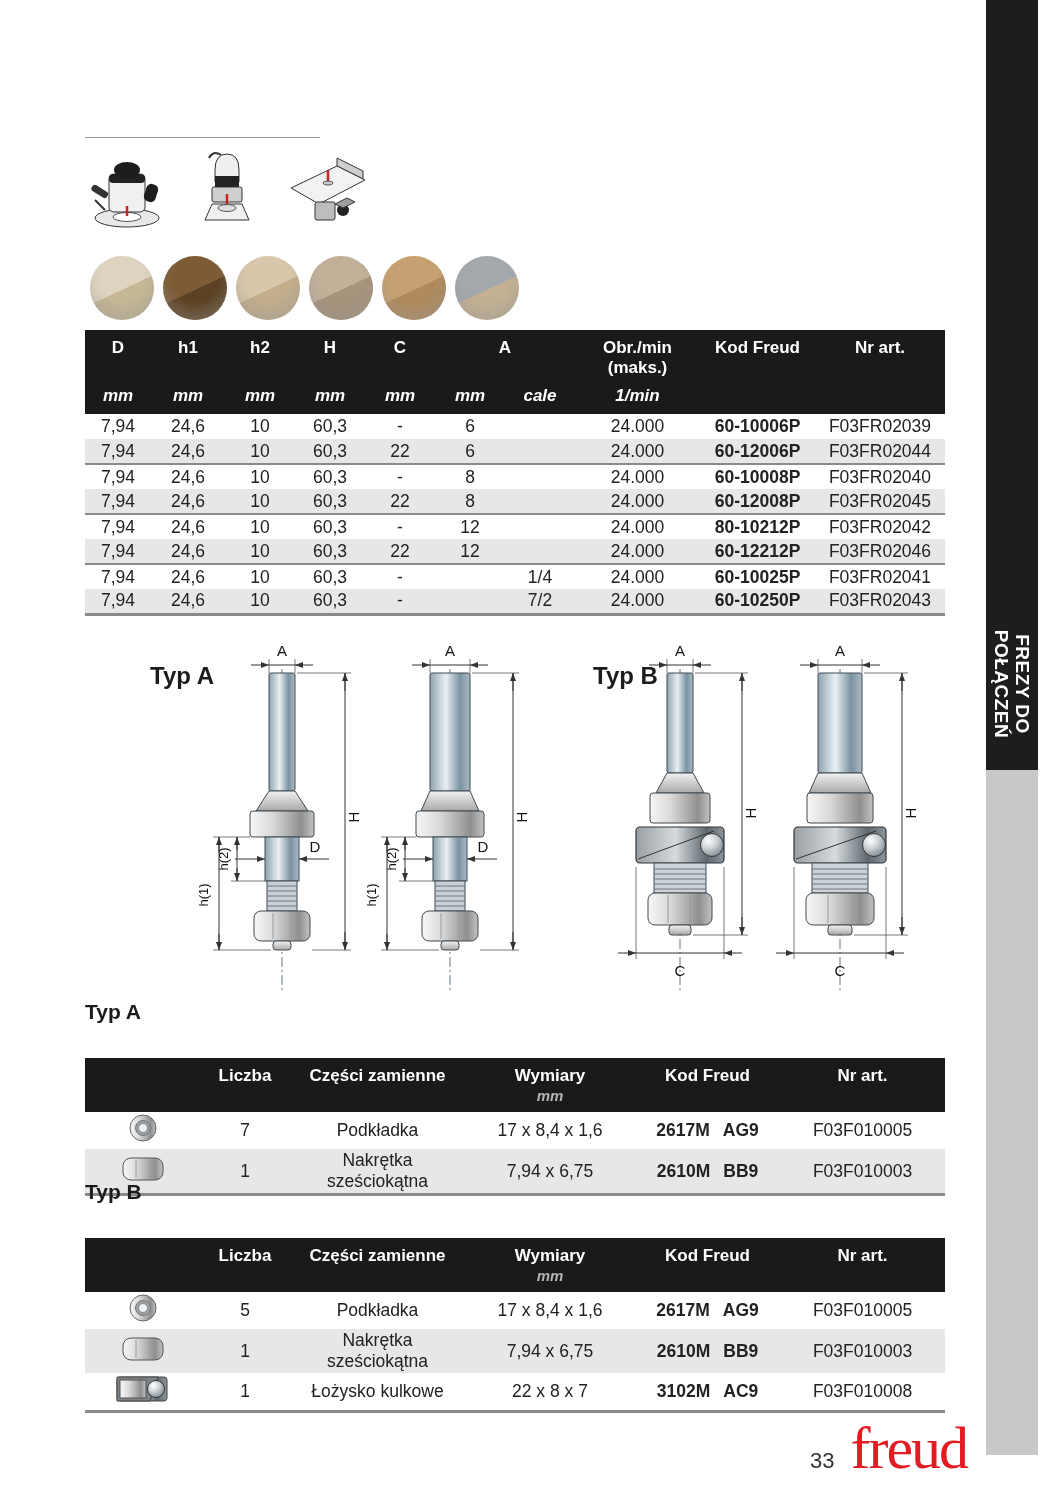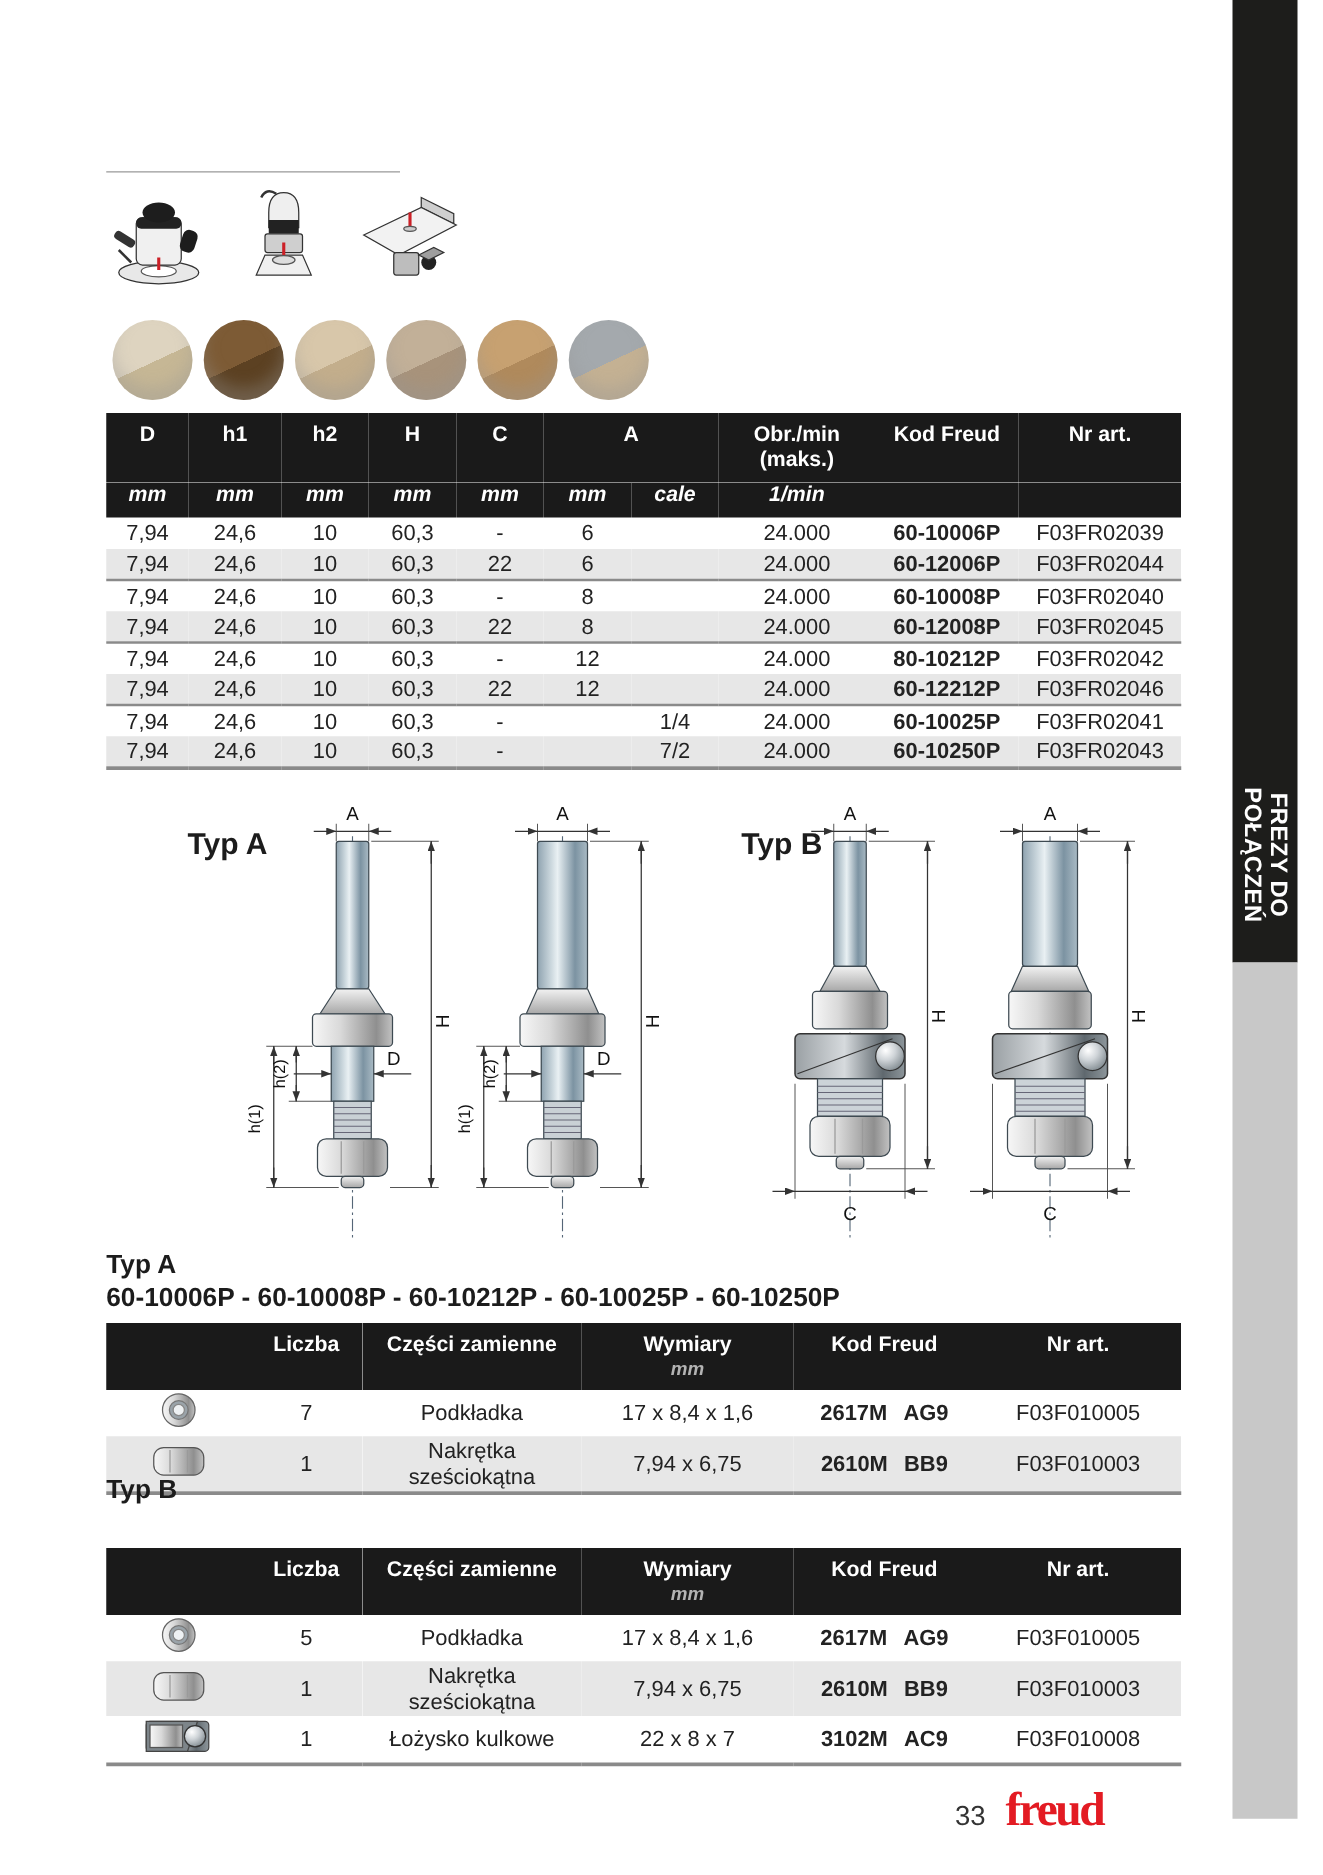--- a/index.html
+++ b/index.html
@@ -59,23 +59,23 @@
   .ol2  { stroke:#333;   stroke-width:1.2; }
   .dim  { stroke:#333; stroke-width:1; fill:none; }
   .ext  { stroke:#555; stroke-width:0.8; }
   .cl   { stroke:#556677; stroke-width:0.9; stroke-dasharray:10 3 2 3; }
   .thl  { stroke:#667; stroke-width:0.9; }
   .fct  { stroke:#9a9a9a; stroke-width:1; }
   .dtext { font-size:15px; fill:#111; }
   .dtext-sm { font-size:13px; fill:#111; }
 
   
-  .footer { position:absolute; top:1424px; left:764px; width:160px; display:flex; align-items:baseline; gap:16px; }
+  .footer { position:absolute; top:1424px; left:810px; width:160px; display:flex; align-items:baseline; gap:16px; }
   .pageno { font-size:22px; color:#333; }
-  .brand  { font-family:"Liberation Serif", serif; font-weight:bold; font-size:38px; letter-spacing:-2px; line-height:48px; }
+  .brand  { font-family:"Liberation Serif", serif; font-weight:normal; font-size:60px; letter-spacing:-2px; line-height:48px; }
 </style>
 </head>
 <body>
 
 <svg width="0" height="0" style="position:absolute" aria-hidden="true">
   <defs>
     <marker id="arr" markerWidth="9" markerHeight="8" refX="8" refY="3" orient="auto" markerUnits="userSpaceOnUse">
       <path d="M0,0 L8,3 L0,6 Z" fill="#333"></path>
     </marker>
     <linearGradient id="steel" x1="0" y1="0" x2="1" y2="0">
@@ -466,21 +466,20 @@
     <line class="ext" x1="54" y1="222" x2="54" y2="314"></line>
       <line class="ext" x1="146" y1="222" x2="146" y2="314"></line>
     <line class="dim" x1="36" y1="308" x2="54" y2="308" marker-end="url(#arr)"></line>
     <line class="dim" x1="164" y1="308" x2="146" y2="308" marker-end="url(#arr)"></line>
     <line class="dim" x1="54" y1="308" x2="146" y2="308"></line>
     <text class="dtext" x="100" y="331" text-anchor="middle">C</text>
   </svg>
 
   <div class="sec-head" style="left:85px; top:998px;">
     <div>Typ A</div>
-    <div>60-10006P - 60-10008P - 60-10212P - 60-10025P - 60-10250P</div>
   </div>
 
   <table class="parts" style="top:1058px;">
     <colgroup>
       <col style="width:115px">
         <col style="width:90px">
         <col style="width:175px">
       <col style="width:170px">
         <col style="width:145px">
         <col style="width:165px">

